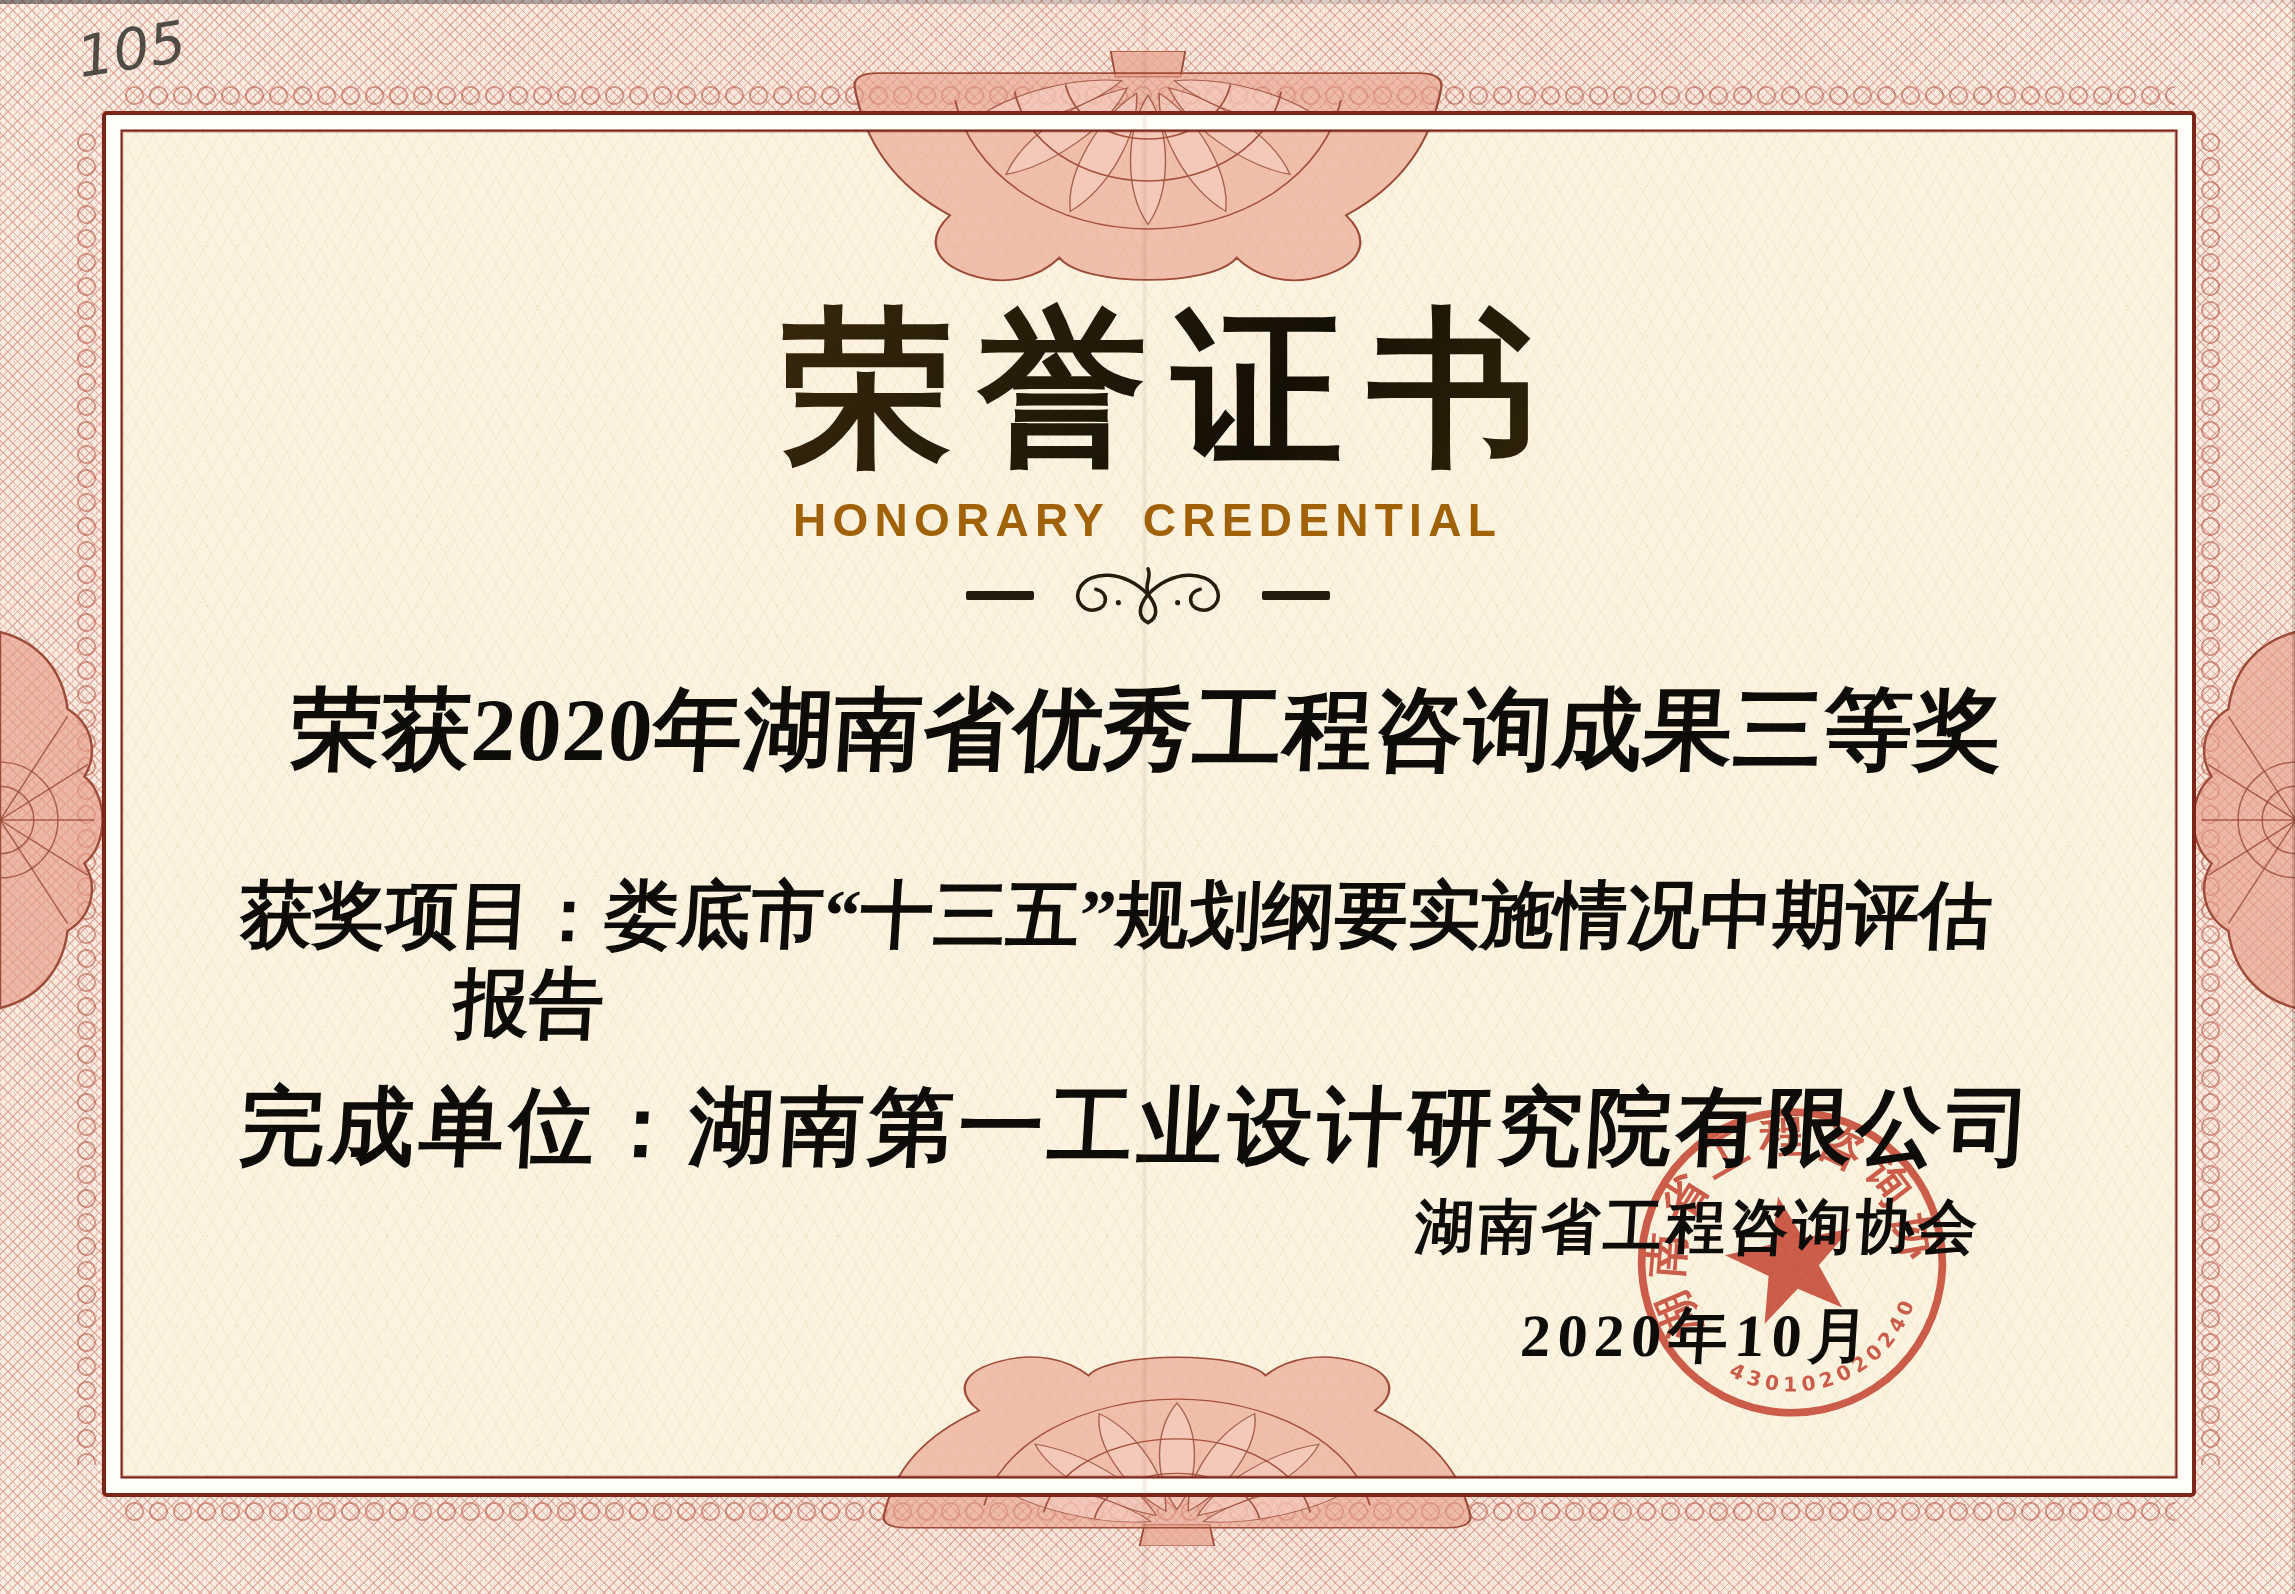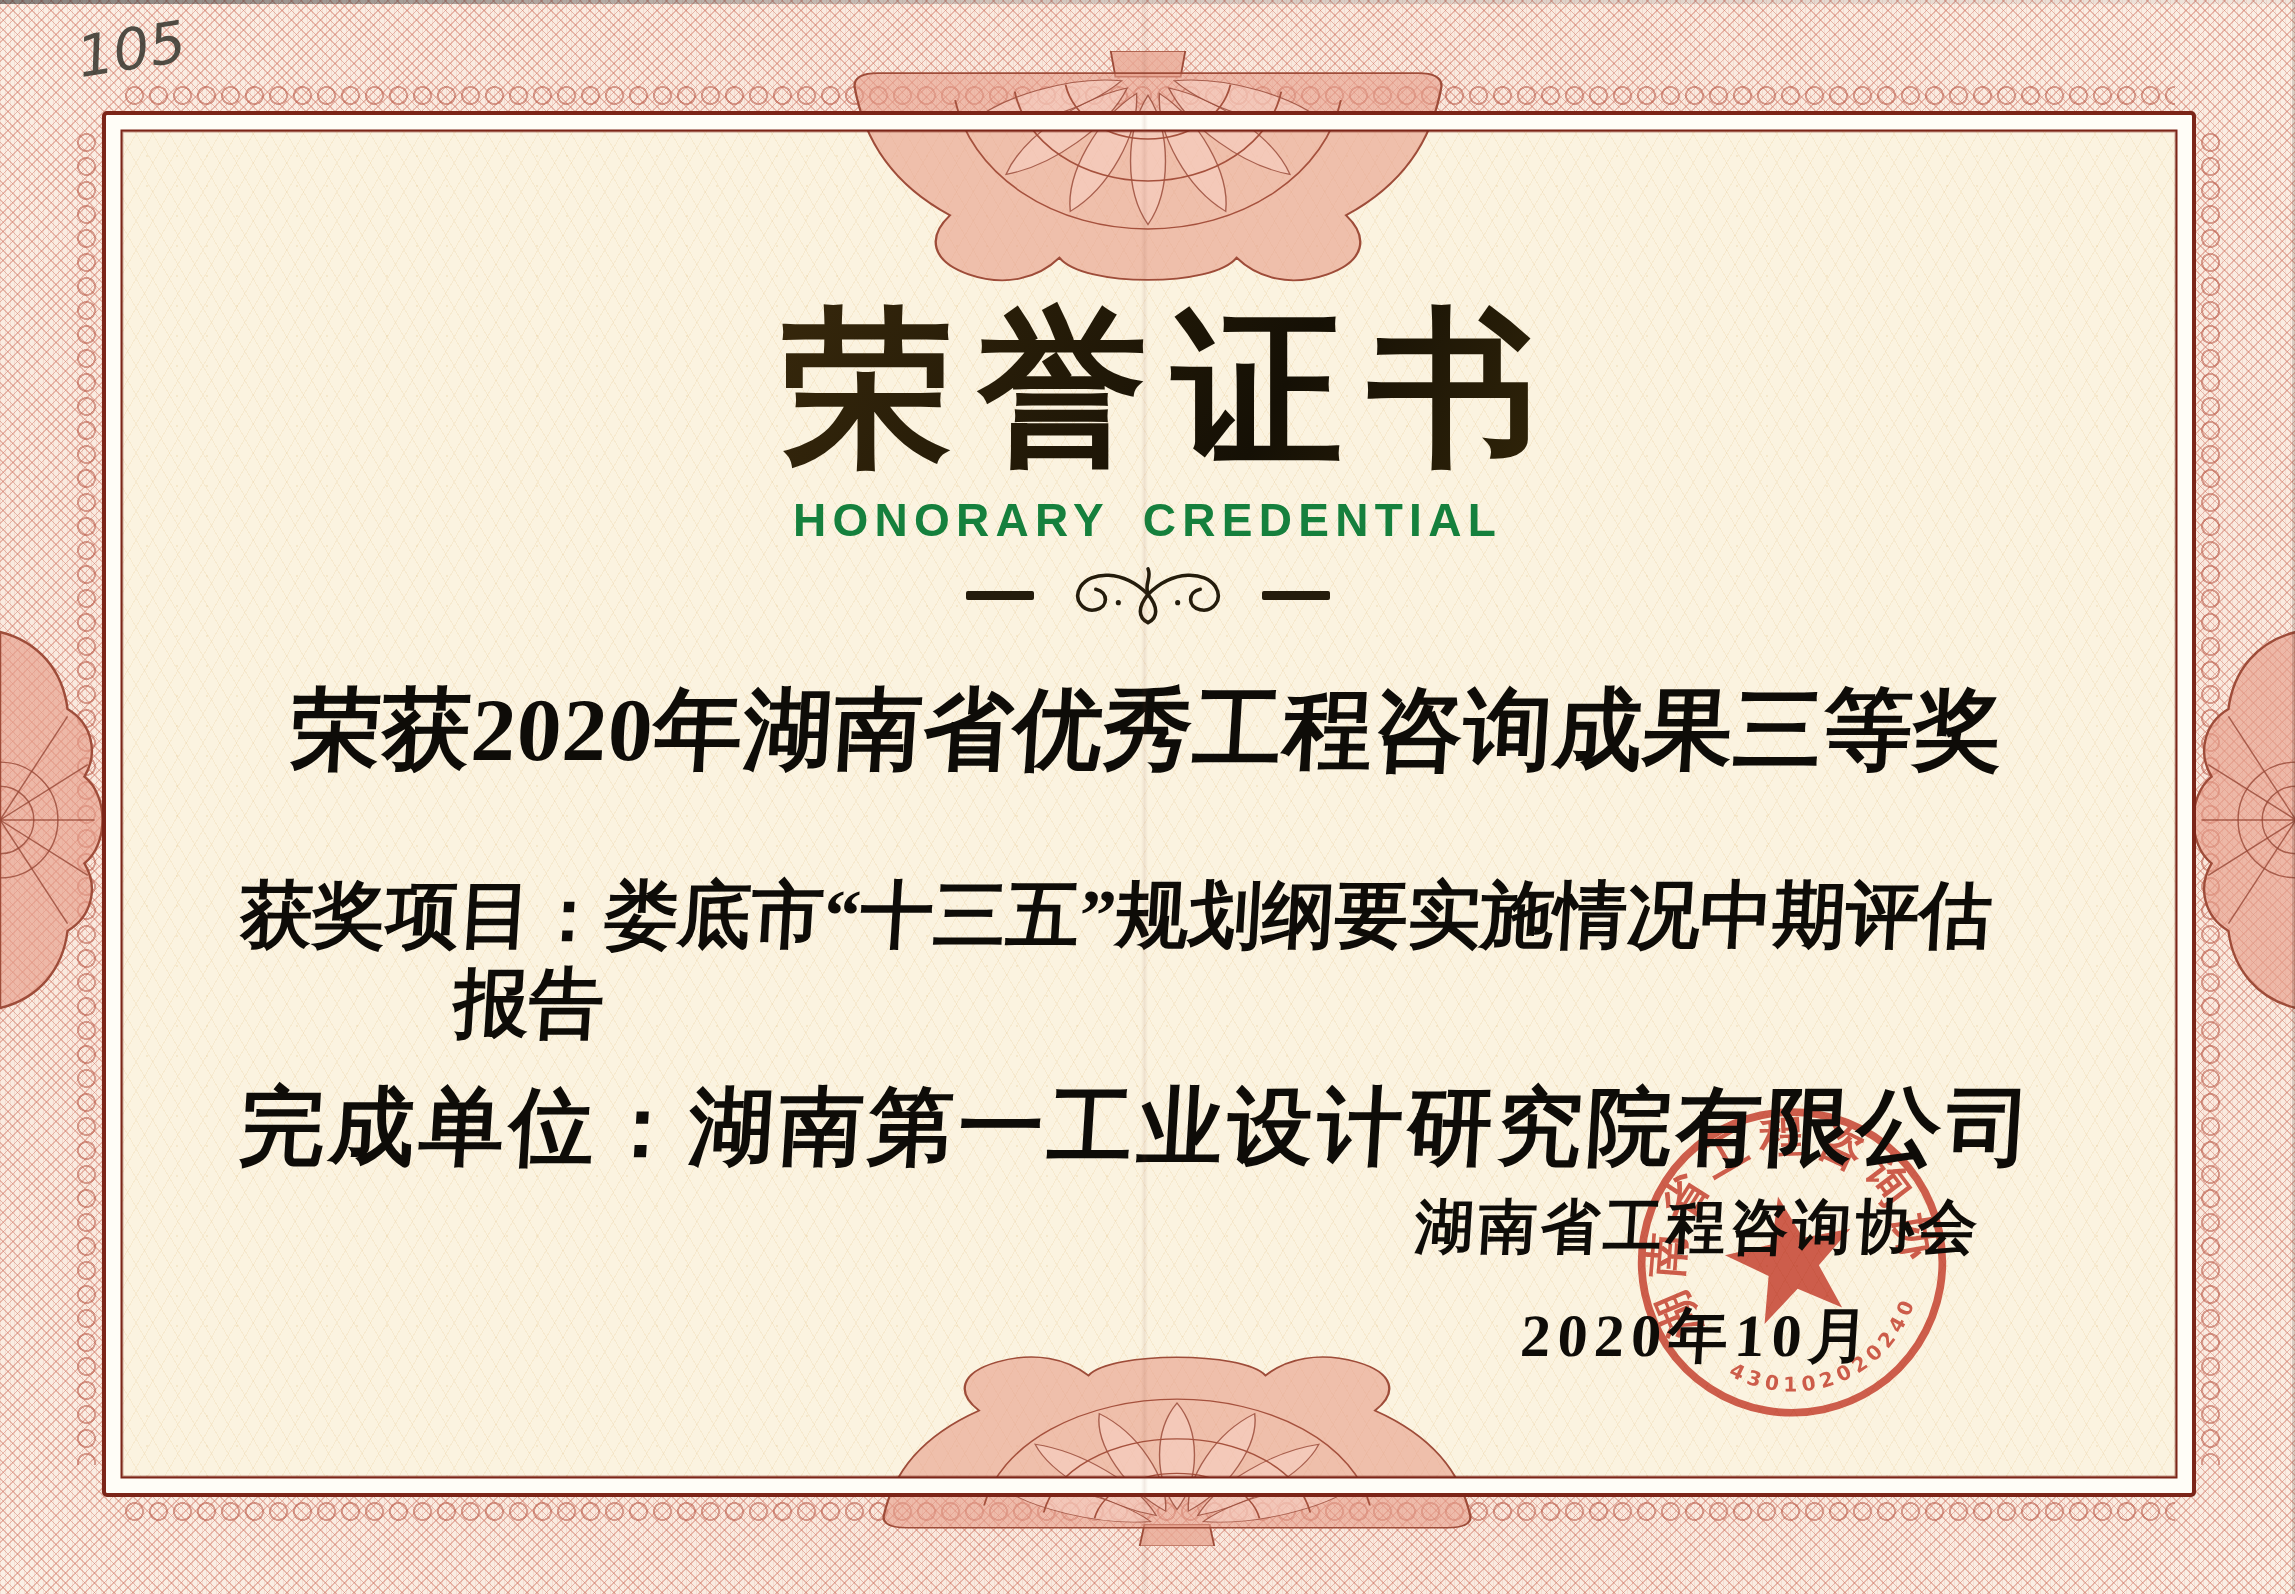--- a/index.html
+++ b/index.html
@@ -50,21 +50,21 @@
   .txt{position:absolute;white-space:nowrap;color:#0e0c08;}
   .center{left:0;width:2295px;text-align:center;}
   .title{
     top:276px;font-size:170px;font-weight:bold;letter-spacing:25px;padding-left:25px;
     background:linear-gradient(118deg,#8a661c 0%,#3a2a0c 30%,#151005 55%,#56400f 85%,#2a1f08 100%);
     -webkit-background-clip:text;background-clip:text;color:transparent;
     text-shadow:none;
   }
   .subtitle{
     top:493px;font-size:46px;font-weight:bold;letter-spacing:6.3px;word-spacing:14.5px;
-    color:#15803d;font-family:"Liberation Sans", sans-serif;
+    color:#a16207;font-family:"Liberation Sans", sans-serif;
   }
   .flourish{top:564px;left:0;width:2295px;display:flex;align-items:center;justify-content:center;gap:27px;position:absolute;}
   .fbar{width:68px;height:8.2px;background:#241c0c;border-radius:1.9px;}
   .award{top:670px;font-size:89px;font-weight:bold;letter-spacing:1px;}
   .lean{transform:skewX(-3.5deg);}
   .bodyline{font-weight:bold;}
   .l-project{left:240px;top:867px;font-size:73px;}
   .l-project2{left:454px;top:954px;font-size:75px;}
   .l-unit{left:240px;top:1070px;font-size:85px;letter-spacing:4.8px;}
   .l-issuer{top:1188px;left:1399px;width:598px;text-align:center;font-size:59px;font-weight:bold;letter-spacing:3.9px;}

